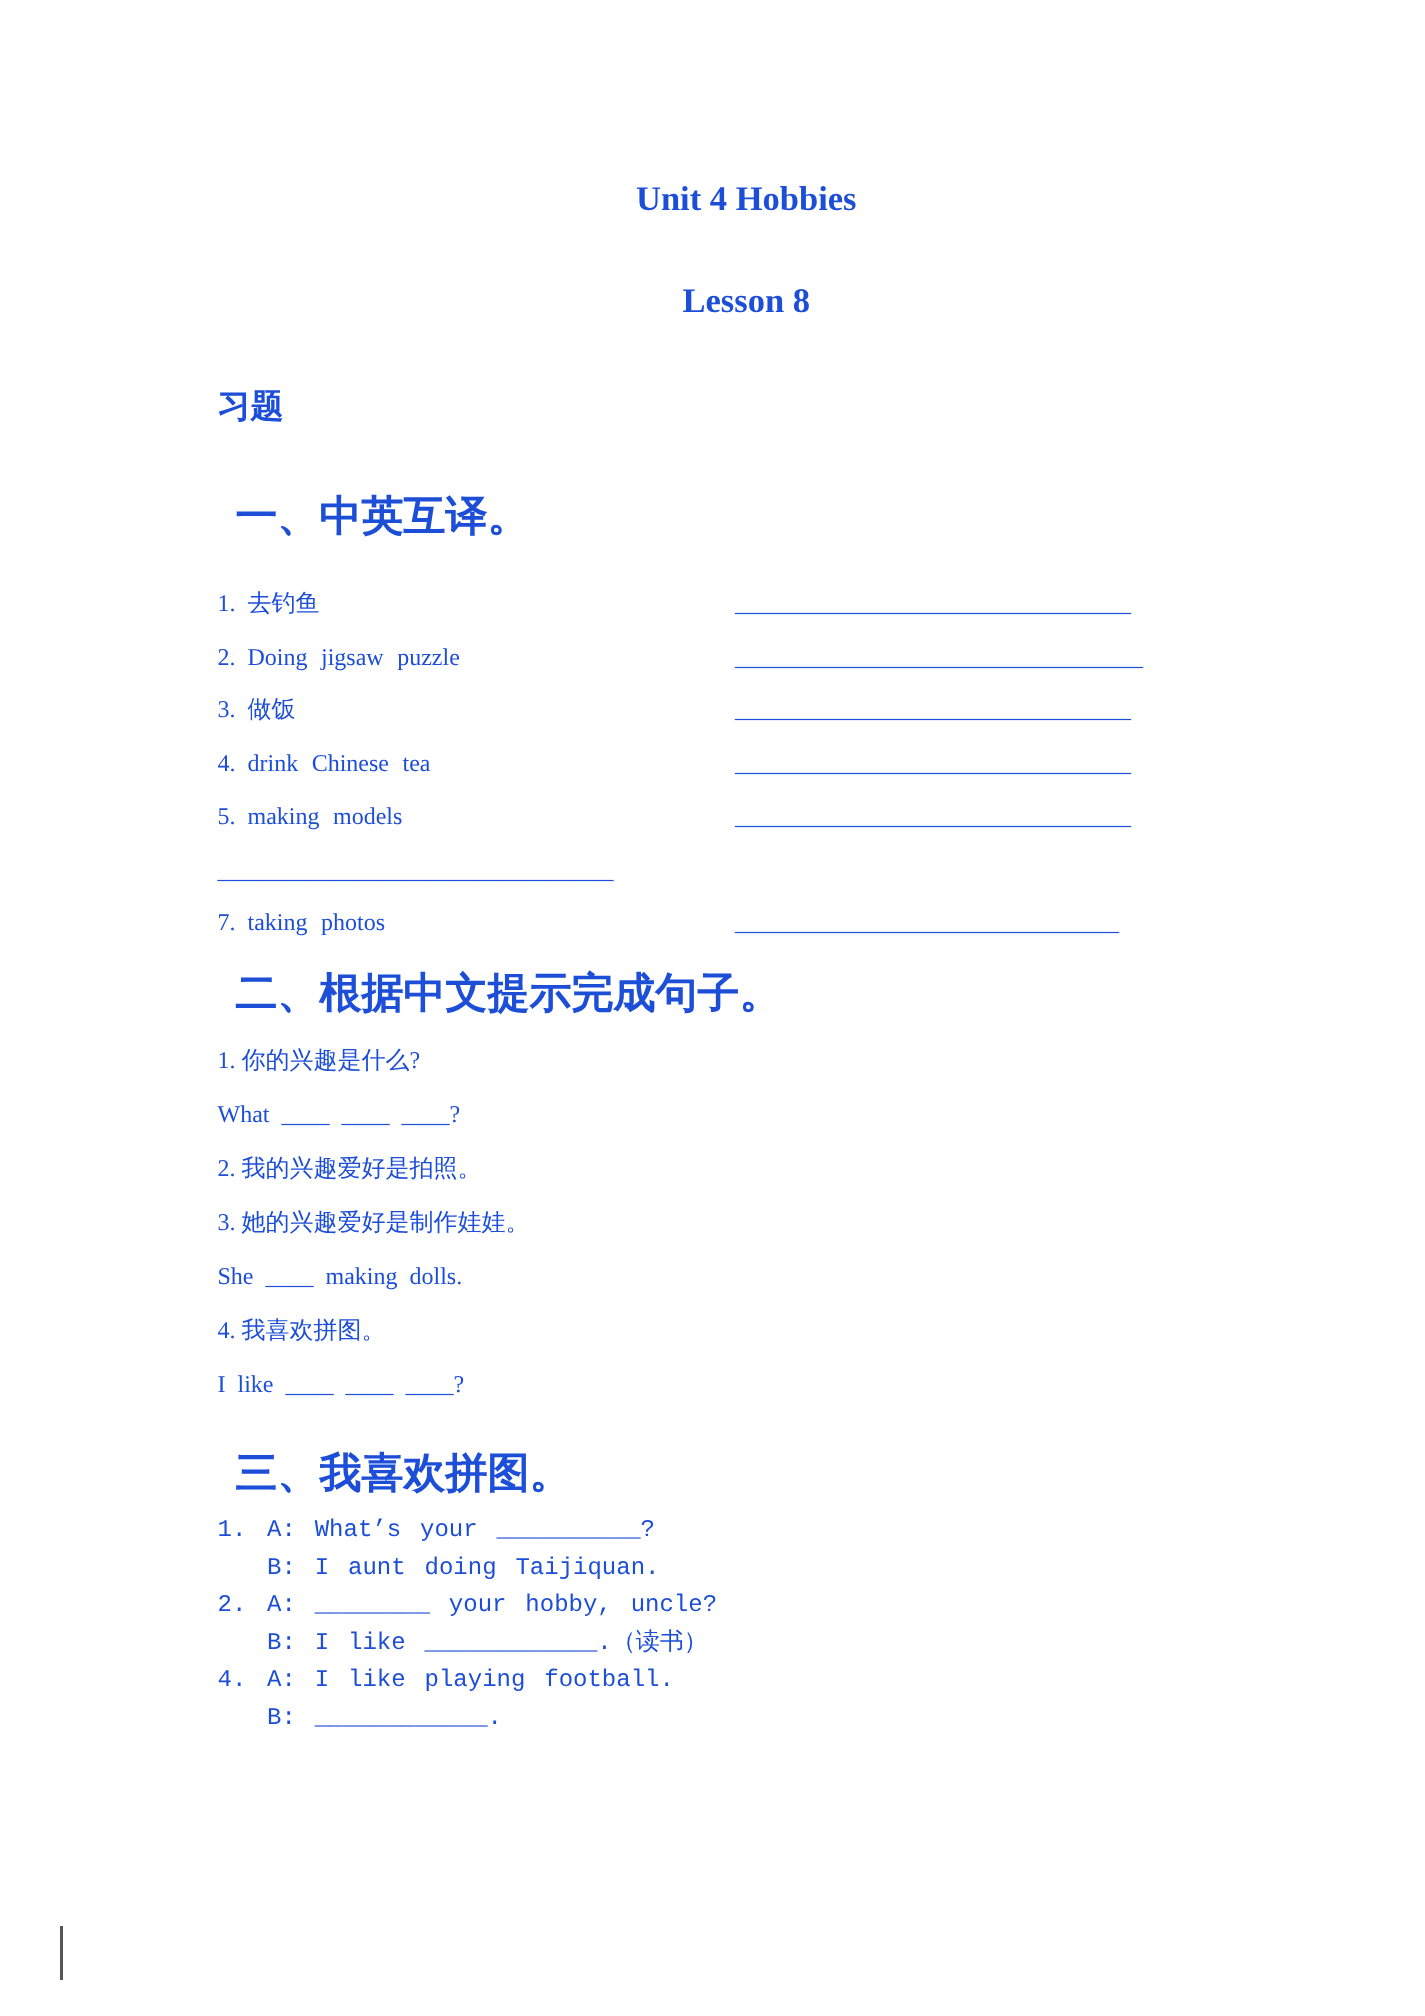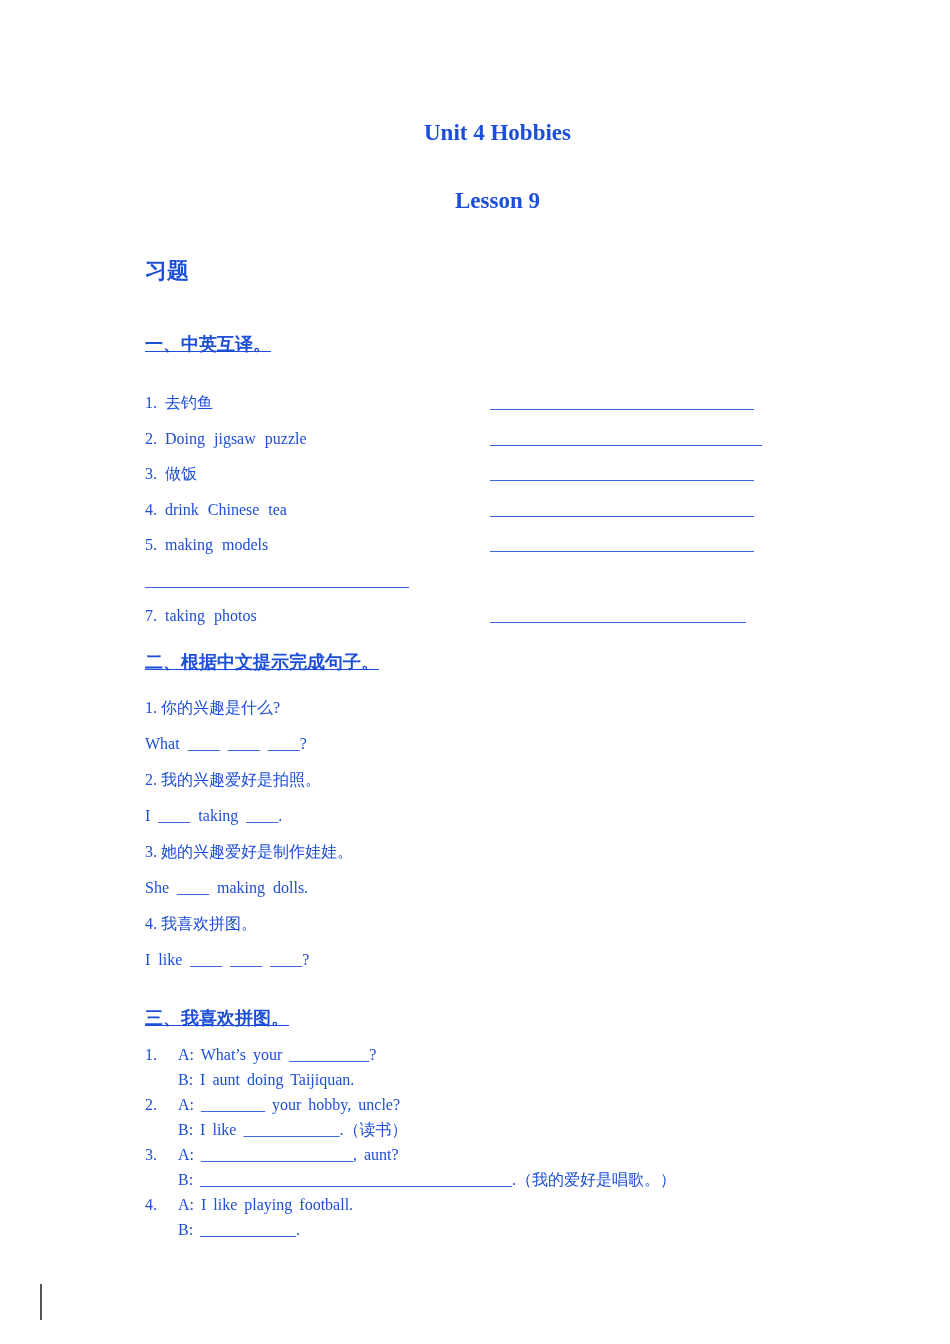--- a/index.html
+++ b/index.html
@@ -32,26 +32,25 @@
     font-size: 23px;
     font-weight: bold;
   }
   .doc-exercise {
     margin: 42px 0 0 0;
     font-size: 22px;
     font-weight: bold;
     font-family: "Liberation Sans", "DejaVu Sans", sans-serif;
   }
   .sec-heading {
-    margin: 0;
-    font-size: 18px;
+    margin: 12px;
+    font-size: 28px;
     font-weight: bold;
     font-family: "Liberation Sans", "DejaVu Sans", sans-serif;
     line-height: 28px;
-    text-decoration: underline;
   }
   .sec1-heading { margin-top: 44px; }
   .sec2-heading { margin-top: 14px; }
   .sec3-heading { margin-top: 26px; }
 
   
   .t-list { margin-top: 27px; }
   .t-row {
     display: flex;
     height: 35.5px;
@@ -71,21 +70,21 @@
   .s2-list { margin-top: 14px; }
   .s2-line {
     height: 36px;
     line-height: 36px;
     white-space: nowrap;
   }
   .s2-line.cn { font-size: 16px; }
   .s2-line.en { font-size: 16px; word-spacing: 4px; }
 
   
-  .s3-list { margin-top: 10px; }
+  .s3-list { margin-top: 10px; font-family: Liberation Mono, monospace; }
   .dlg-line {
     height: 25px;
     line-height: 25px;
     font-size: 16px;
     word-spacing: 3px;
     white-space: nowrap;
   }
   .dlg-num {
     display: inline-block;
     width: 33px;
@@ -101,21 +100,21 @@
     background: #555555;
   }
 </style>
 </head>
 <body>
 
 <div class="page">
   <div class="content">
 
     <h1 class="doc-title">Unit 4 Hobbies</h1>
-    <h2 class="doc-lesson">Lesson 9</h2>
+    <h2 class="doc-lesson">Lesson 8</h2>
     <h2 class="doc-exercise">习题</h2>
 
     <h3 class="sec-heading sec1-heading">一、中英互译。</h3>
     <div class="t-list">
       <div class="t-row">
         <span class="t-label"><span class="t-num">1.</span><span class="t-text">去钓鱼</span></span>
         <span class="t-blank">_________________________________</span>
       </div>
       <div class="t-row">
         <span class="t-label"><span class="t-num">2.</span><span class="t-text">Doing jigsaw puzzle</span></span>
@@ -140,42 +139,37 @@
         <span class="t-label"><span class="t-num">7.</span><span class="t-text">taking photos</span></span>
         <span class="t-blank">________________________________</span>
       </div>
     </div>
 
     <h3 class="sec-heading sec2-heading">二、根据中文提示完成句子。</h3>
     <div class="s2-list">
       <div class="s2-line cn">1. 你的兴趣是什么?</div>
       <div class="s2-line en">What ____ ____ ____?</div>
       <div class="s2-line cn">2. 我的兴趣爱好是拍照。</div>
-      <div class="s2-line en">I ____ taking ____.</div>
       <div class="s2-line cn">3. 她的兴趣爱好是制作娃娃。</div>
       <div class="s2-line en">She ____ making dolls.</div>
       <div class="s2-line cn">4. 我喜欢拼图。</div>
       <div class="s2-line en">I like ____ ____  ____?</div>
     </div>
 
     <h3 class="sec-heading sec3-heading">三、我喜欢拼图。</h3>
     <div class="s3-list">
       <div class="dlg">
         <div class="dlg-line a"><span class="dlg-num">1.</span><span>A: What’s your __________?</span></div>
         <div class="dlg-line b"><span>B: I aunt doing Taijiquan.</span></div>
       </div>
       <div class="dlg">
         <div class="dlg-line a"><span class="dlg-num">2.</span><span>A: ________ your hobby, uncle?</span></div>
         <div class="dlg-line b"><span>B: I like ____________.（读书）</span></div>
       </div>
       <div class="dlg">
-        <div class="dlg-line a"><span class="dlg-num">3.</span><span>A: ___________________, aunt?</span></div>
-        <div class="dlg-line b"><span>B: _______________________________________.（我的爱好是唱歌。）</span></div>
-      </div>
-      <div class="dlg">
         <div class="dlg-line a"><span class="dlg-num">4.</span><span>A: I like playing football.</span></div>
         <div class="dlg-line b"><span>B: ____________.</span></div>
       </div>
     </div>
 
   </div>
 
   <div class="edge-mark"></div>
 </div>
 

